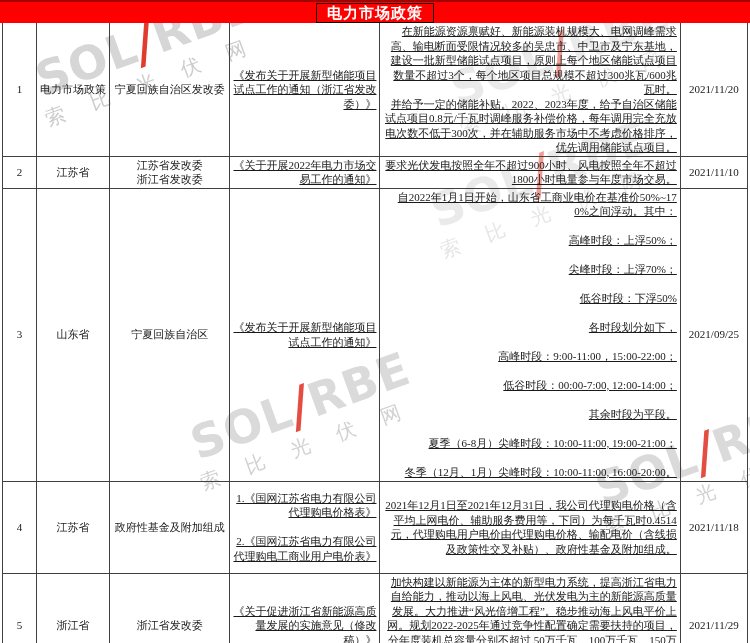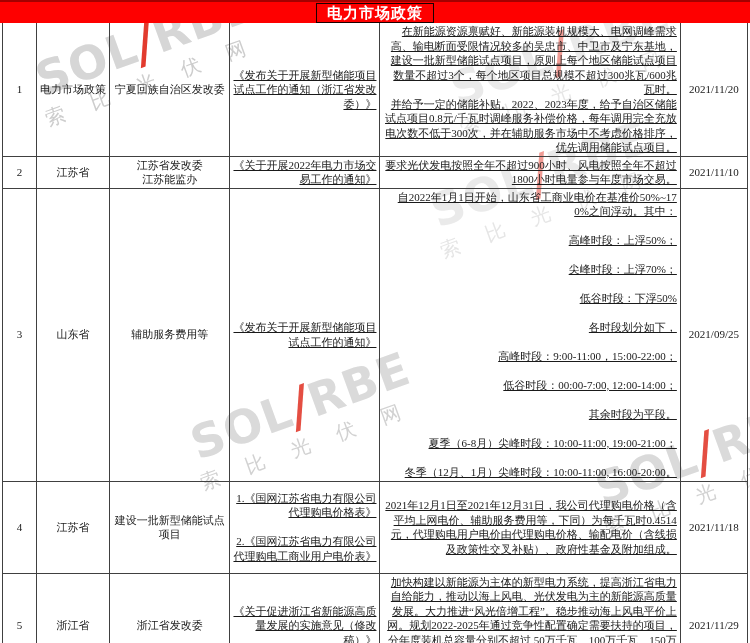--- a/index.html
+++ b/index.html
@@ -126,29 +126,29 @@
         <td class="c-agency">宁夏回族自治区发改委</td>
         <td class="c-title">《发布关于开展新型储能项目试点工作的通知（浙江省发改委）》</td>
         <td class="c-content">在新能源资源禀赋好、新能源装机规模大、电网调峰需求高、输电断面受限情况较多的吴忠市、中卫市及宁东基地，建设一批新型储能试点项目，原则上每个地区储能试点项目数量不超过3个，每个地区项目总规模不超过300兆瓦/600兆瓦时。
 并给予一定的储能补贴。2022、2023年度，给予自治区储能试点项目0.8元/千瓦时调峰服务补偿价格，每年调用完全充放电次数不低于300次，并在辅助服务市场中不考虑价格排序，优先调用储能试点项目。</td>
         <td class="c-date">2021/11/20</td>
       </tr>
       <tr class="r2">
         <td class="c-no">2</td>
         <td class="c-region">江苏省</td>
         <td class="c-agency">江苏省发改委
-江苏能监办</td>
+浙江省发改委</td>
         <td class="c-title">《关于开展2022年电力市场交易工作的通知》</td>
         <td class="c-content">要求光伏发电按照全年不超过900小时、风电按照全年不超过1800小时电量参与年度市场交易。</td>
         <td class="c-date">2021/11/10</td>
       </tr>
       <tr class="r3">
         <td class="c-no">3</td>
         <td class="c-region">山东省</td>
-        <td class="c-agency">辅助服务费用等</td>
+        <td class="c-agency">宁夏回族自治区</td>
         <td class="c-title">《发布关于开展新型储能项目试点工作的通知》</td>
         <td class="c-content">自2022年1月1日开始，山东省工商业电价在基准价50%~170%之间浮动。其中：
 
 高峰时段：上浮50%；
 
 尖峰时段：上浮70%；
 
 低谷时段：下浮50%
 
 各时段划分如下，
@@ -160,21 +160,21 @@
 其余时段为平段。
 
 夏季（6-8月）尖峰时段：10:00-11:00, 19:00-21:00；
 
 冬季（12月、1月）尖峰时段：10:00-11:00, 16:00-20:00。</td>
         <td class="c-date">2021/09/25</td>
       </tr>
       <tr class="r4">
         <td class="c-no">4</td>
         <td class="c-region">江苏省</td>
-        <td class="c-agency">建设一批新型储能试点项目</td>
+        <td class="c-agency">政府性基金及附加组成</td>
         <td class="c-title">1.《国网江苏省电力有限公司代理购电价格表》
 
 2.《国网江苏省电力有限公司代理购电工商业用户电价表》</td>
         <td class="c-content">2021年12月1日至2021年12月31日，我公司代理购电价格（含平均上网电价、辅助服务费用等，下同）为每千瓦时0.4514元，代理购电用户电价由代理购电价格、输配电价（含线损及政策性交叉补贴）、政府性基金及附加组成。</td>
         <td class="c-date">2021/11/18</td>
       </tr>
       <tr class="r5">
         <td class="c-no">5</td>
         <td class="c-region">浙江省</td>
         <td class="c-agency">浙江省发改委</td>

